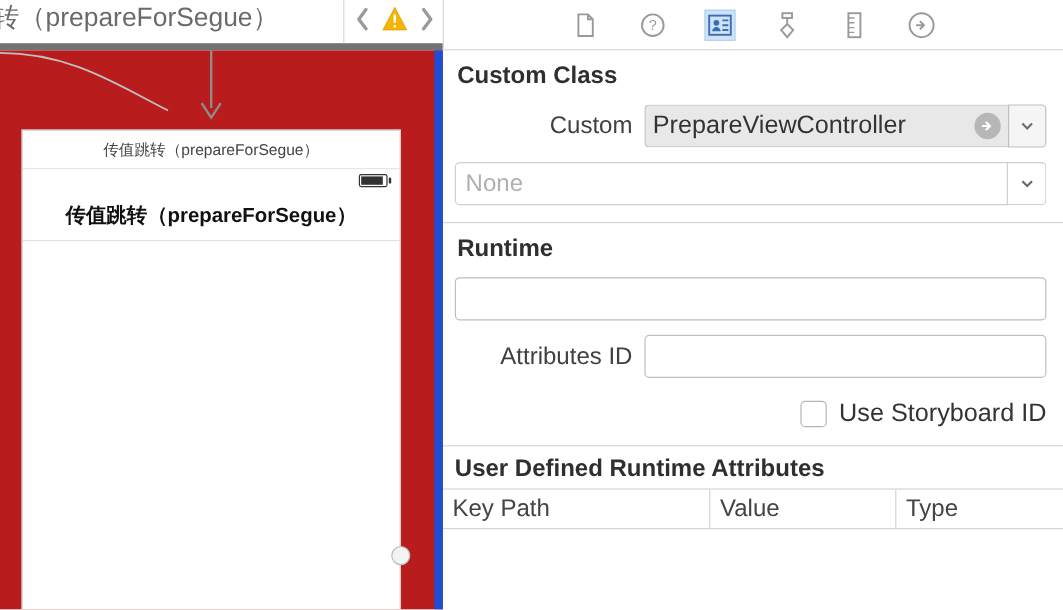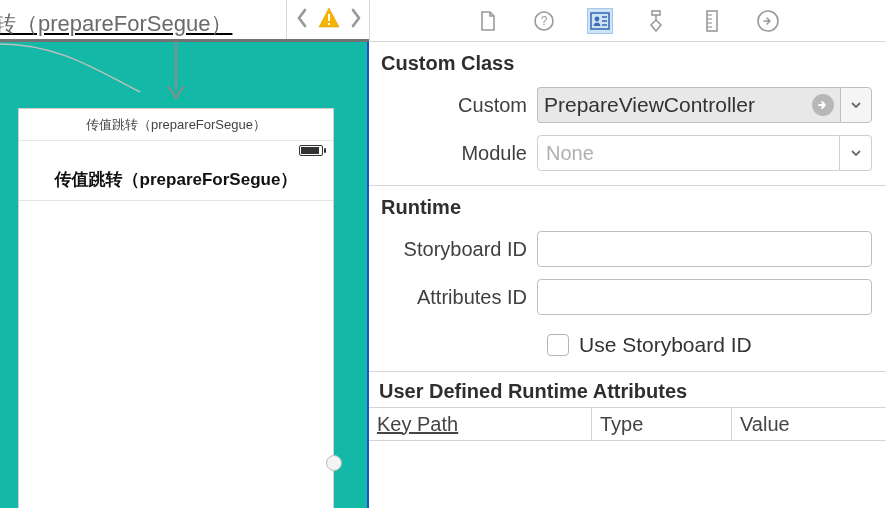--- a/index.html
+++ b/index.html
@@ -1,32 +1,32 @@
 <!DOCTYPE html>
 <html><head>
 <meta charset="utf-8">
 <style>
   * { box-sizing: border-box; margin: 0; padding: 0; }
   html, body { width: 886px; height: 508px; font-family: -apple-system, "Helvetica Neue", Arial, sans-serif; overflow: hidden; }
   body { display: flex; flex-direction: column; background: #fff; }
 
   
   .topbar { display: flex; align-items: center; height: 42px; }
-  .jumpbar { flex: 0 0 369px; display: flex; align-items: flex-end; height: 100%; border-bottom: 3px solid #737373; text-decoration: underline; }
+  .jumpbar { flex: 0 0 369px; display: flex; align-items: flex-start; height: 100%; border-bottom: 6px solid #737373; }
   .jumpbar-title { font-size: 22px; color: #6a6a6a; padding-left: 0; margin-left: -6px; white-space: nowrap; }
   .jumpbar-nav { display: flex; align-items: center; gap: 8px; margin-left: auto; padding-right: 6px; border-left: 1px solid #d8d8d8; height: 100%; padding-left: 8px;}
   .chev { width: 14px; height: 22px; }
   .warn { width: 24px; height: 24px; }
   .insp-tabs { flex: 1; display: flex; align-items: center; justify-content: center; gap: 32px; height: 100%; border-bottom: 1px solid #d8d8d8; border-left: 1px solid #d8d8d8; }
   .insp-tab { width: 24px; height: 24px; display:flex; align-items:center; justify-content:center; color:#8a8a8a; }
   .insp-tab.active { background: #cfe3f7; color:#3b6fb5; outline: 1px solid #a9c7ea; }
 
   
   .main { flex: 1; display: flex; min-height: 0; }
-  .canvas { flex: 0 0 369px; border-right: 2px solid #1d4ed8; position: relative; background:#14b8a6; }
+  .canvas { flex: 0 0 369px; border-right: 7px solid #1d4ed8; position: relative; background:#b91c1c; }
   .inspector { flex: 1; display: flex; flex-direction: column; overflow: hidden; }
 
   
   .arrow-line { position: absolute; top: 0; left: 0; width: 200px; height: 70px; }
   .arrow-down { position: absolute; top: 0; left: 164px; }
   .phone { position:absolute; top: 66px; left: 18px; width: 316px; bottom: 0; border: 1px solid #cfcfcf; border-bottom: none; background:#fff; }
   .phone-header { height: 32px; border-bottom: 1px solid #e6e6e6; display:flex; align-items:center; justify-content:center; font-size:13px; color:#444; }
   .status-row { height: 18px; display:flex; justify-content:flex-end; align-items:center; padding-right:10px; }
   .battery { width: 24px; height: 11px; border: 1.5px solid #333; border-radius: 2px; position:relative; }
   .battery:after { content:""; position:absolute; right:-4px; top:2px; width:2px; height:5px; background:#333; border-radius:1px;}
@@ -42,30 +42,30 @@
   .row-label { flex: 0 0 158px; text-align: right; font-size: 20px; color: #404040; padding-right: 10px; }
   .field { flex: 1; display:flex;border-radius:13px; }
   .txtinput { flex:1; height: 36px; border:1px solid #bfbfbf; border-radius:4px; padding: 4px 8px; font-size:20px; color:#333; background:#fff; }
   .class-wrap { flex:1; display:flex; align-items:stretch; }
   .class-input { flex:1; border:1px solid #bfbfbf; border-right:none; border-radius:4px 0 0 4px; background:#e8e8e8; height:36px; padding:4px 6px; font-size:21px; color:#333; display:flex; align-items:center; position:relative;}
   .class-arrow { position:absolute; right:6px; top:50%; transform:translateY(-50%); width:22px; height:22px; border-radius:50%; background:#b7b7b7; display:flex; align-items:center; justify-content:center;}
   .class-dd { width:32px; border:1px solid #bfbfbf; border-radius:0 4px 4px 0; background:#f5f5f5; display:flex; align-items:center; justify-content:center;}
   .module-wrap { flex:1; display:flex; }
   .module-input { flex:1; height:36px; border:1px solid #cfcfcf; border-radius:4px 0 0 4px; padding:4px 8px; font-size:20px; color:#b0b0b0; display:flex; align-items:center;text-align:center;}
   .module-dd { width:32px; border:1px solid #cfcfcf; border-left:none; border-radius:0 4px 4px 0; display:flex; align-items:center; justify-content:center; }
-  .chk-row { display:flex; align-items:center; margin-top:18px; padding-left:168px; gap:10px;}
+  .chk-row { display:flex; align-items:center; margin-top:18px; padding-left:168px; gap:10px;justify-content:flex-end;}
   .chkbox { width:22px; height:22px; border:1px solid #b5b5b5; border-radius:4px; background:#fff;}
   .chk-label { font-size:21px; color:#333; }
 
   .table-sec { padding: 6px 0 16px 0; border-bottom:none;}
   .table-title { font-size:20px; font-weight:700; color:#2f2f2f; padding: 2px 0 4px 10px;}
   .thead { display:flex; border-top:1px solid #d4d4d4; border-bottom:1px solid #d4d4d4; height:34px; align-items:center; font-size:20px; color:#444;}
   .th { padding-left:8px; border-left:1px solid #d4d4d4; height:100%; display:flex; align-items:center;}
   .th:first-child { border-left:none; }
-  .th.kp { flex: 0 0 222px; text-decoration: underline; }
+  .th.kp { flex: 0 0 222px; }
   .th.tp { flex: 0 0 140px; }
   .th.vl { flex: 1; }
 </style>
 </head>
 <body>
 
 <div class="topbar">
   <div class="jumpbar">
     <span class="jumpbar-title">转（prepareForSegue）</span>
     <div class="jumpbar-nav">
@@ -172,57 +172,55 @@
             </span>
           </div>
           <div class="class-dd">
             <svg width="12" height="8" viewBox="0 0 12 8">
                 <polyline points="2,2 6,6 10,2" fill="none" stroke="#6b6b6b" stroke-width="1.8"></polyline>
               </svg>
           </div>
         </div>
       </div>
       <div class="row">
-        <div class="row-label">Module</div>
         <div class="field module-wrap">
           <div class="module-input">
             <span>None</span>
           </div>
           <div class="module-dd">
             <svg width="12" height="8" viewBox="0 0 12 8">
                 <polyline points="2,2 6,6 10,2" fill="none" stroke="#6b6b6b" stroke-width="1.8"></polyline>
               </svg>
           </div>
         </div>
       </div>
     </div>
 
     <div class="section">
       <div class="section-title">Runtime</div>
       <div class="row">
-        <div class="row-label">Storyboard ID</div>
         <div class="field">
             <input class="txtinput" value="" style="">
           </div>
       </div>
       <div class="row">
         <div class="row-label">Attributes ID</div>
         <div class="field">
             <input class="txtinput" value="" style="">
           </div>
       </div>
       <div class="chk-row">
         <span class="chkbox"></span>
         <span class="chk-label">Use Storyboard ID</span>
       </div>
     </div>
 
     <div class="table-sec">
       <div class="table-title">User Defined Runtime Attributes</div>
       <div class="thead">
         <div class="th kp">Key Path</div>
+        <div class="th vl">Value</div>
         <div class="th tp">Type</div>
-        <div class="th vl">Value</div>
       </div>
     </div>
 
   </div>
 </div>
 
 </body></html>

